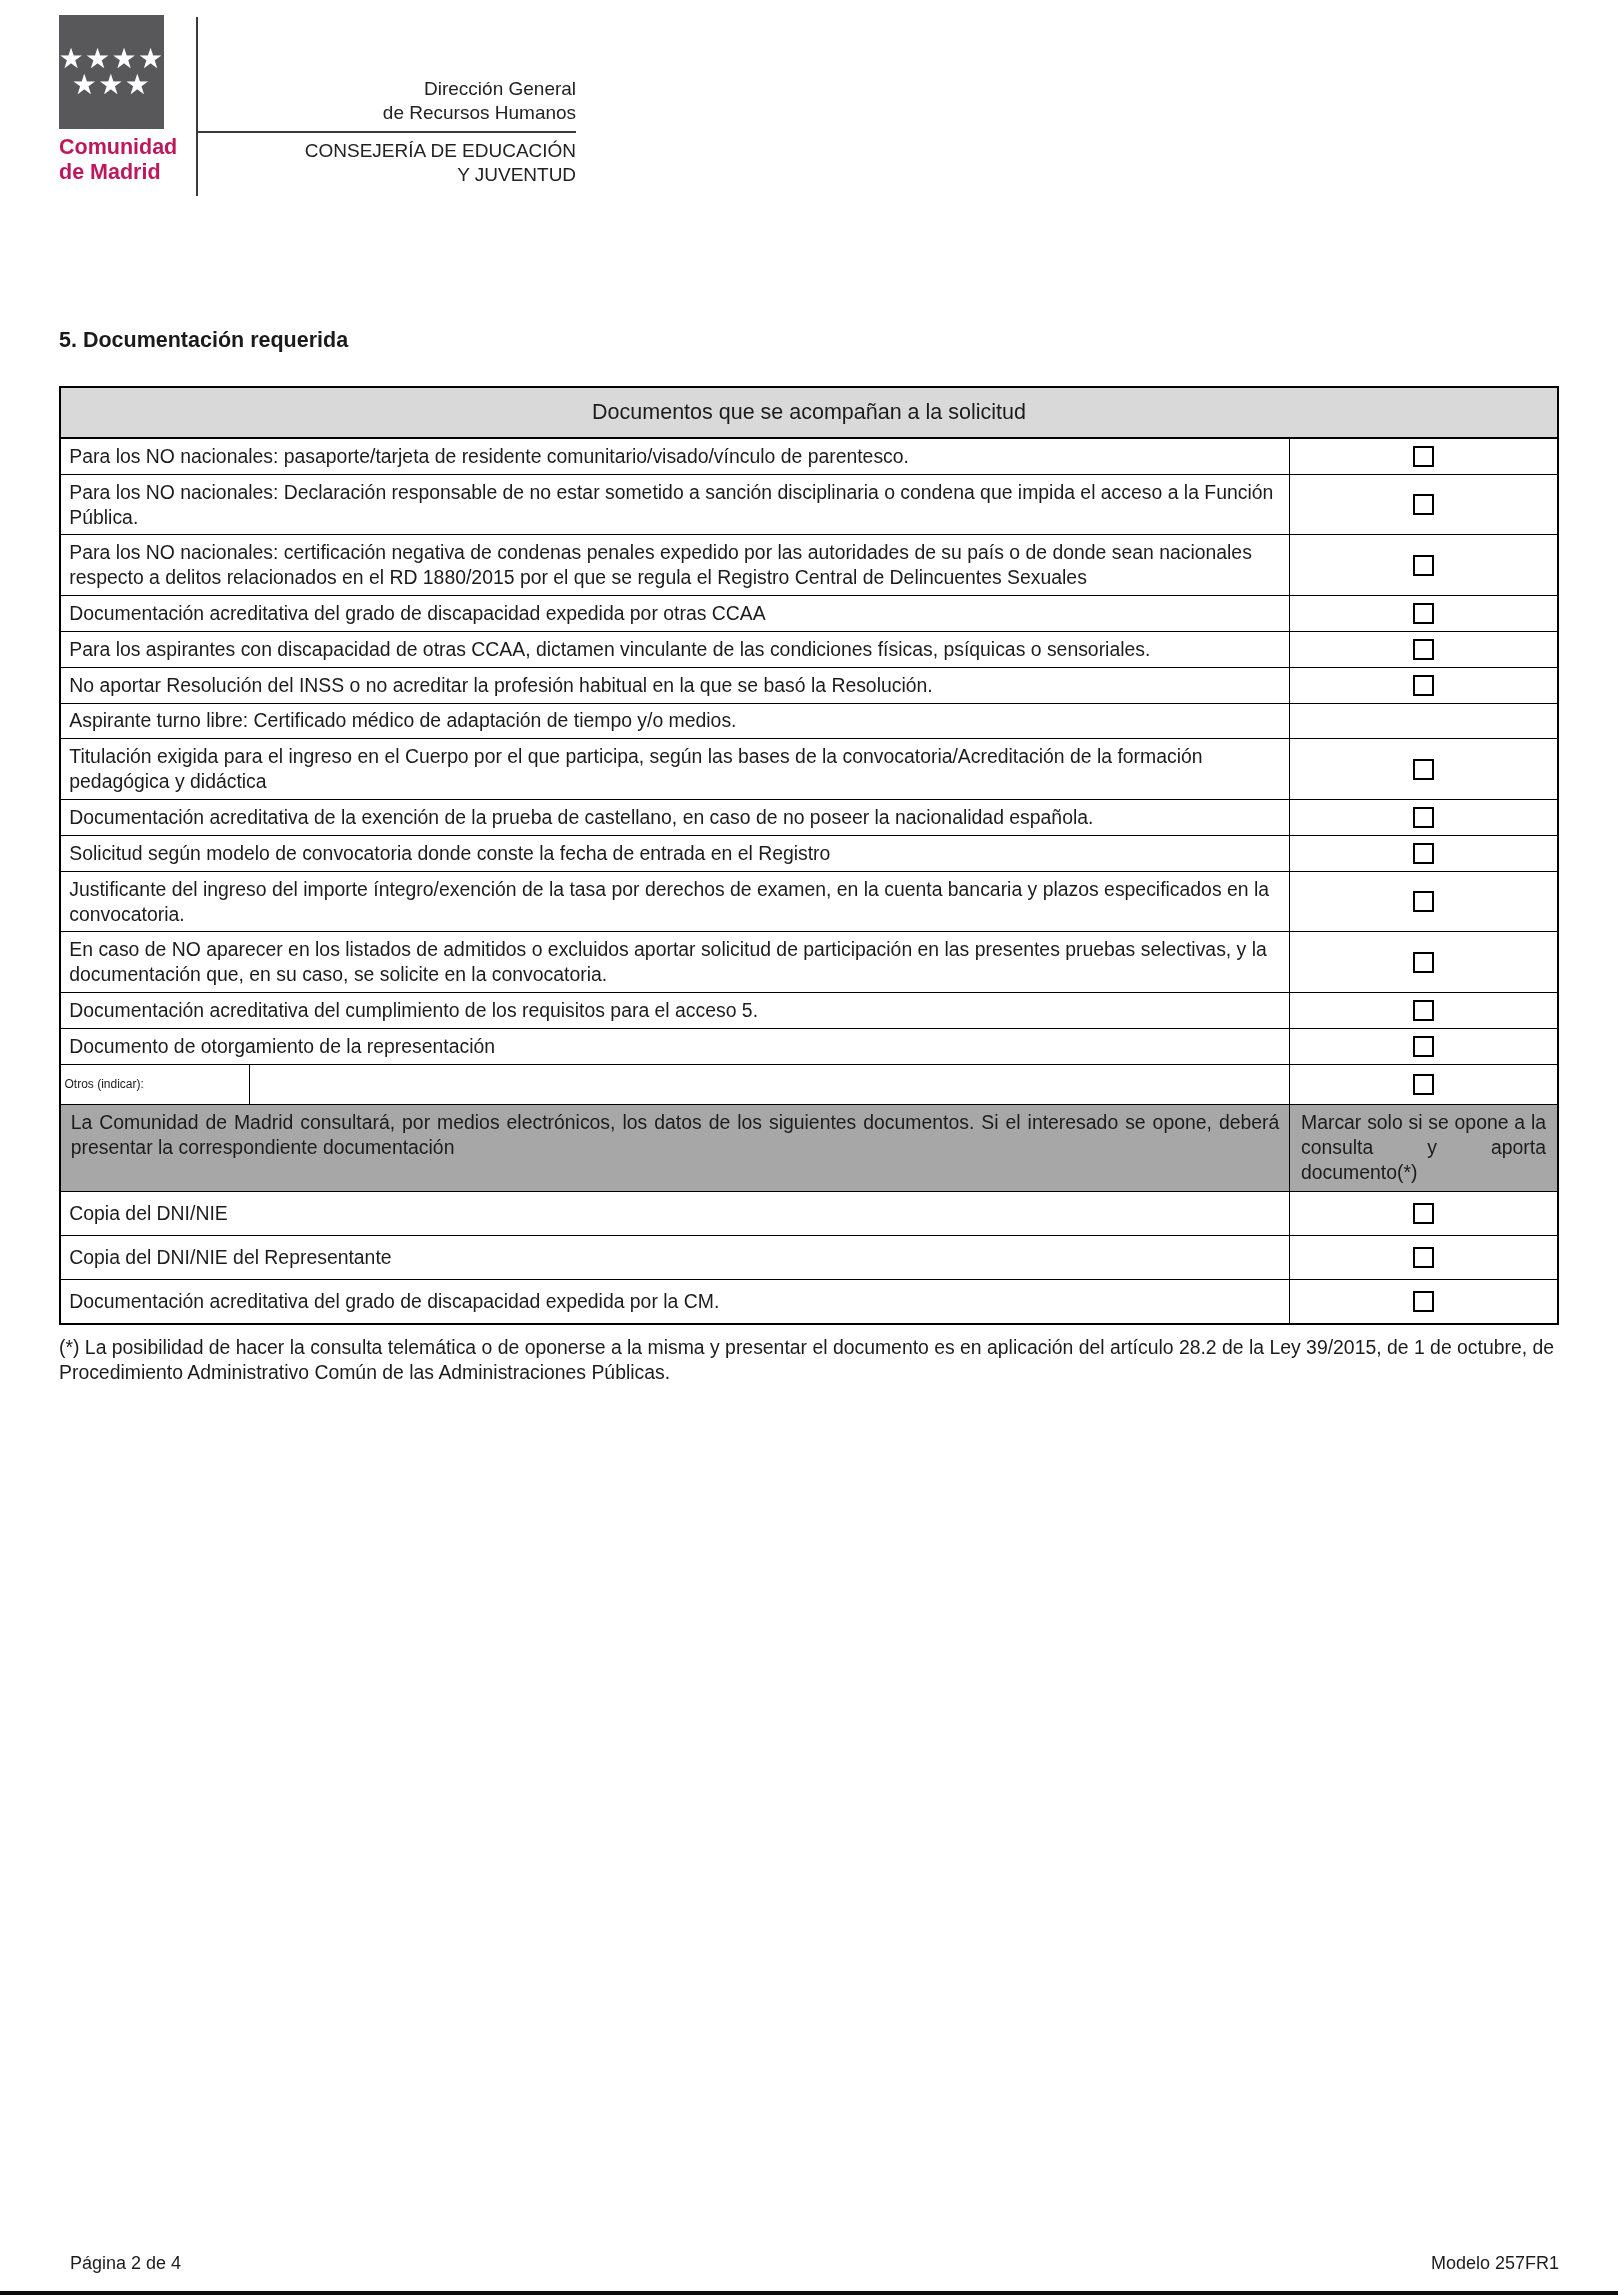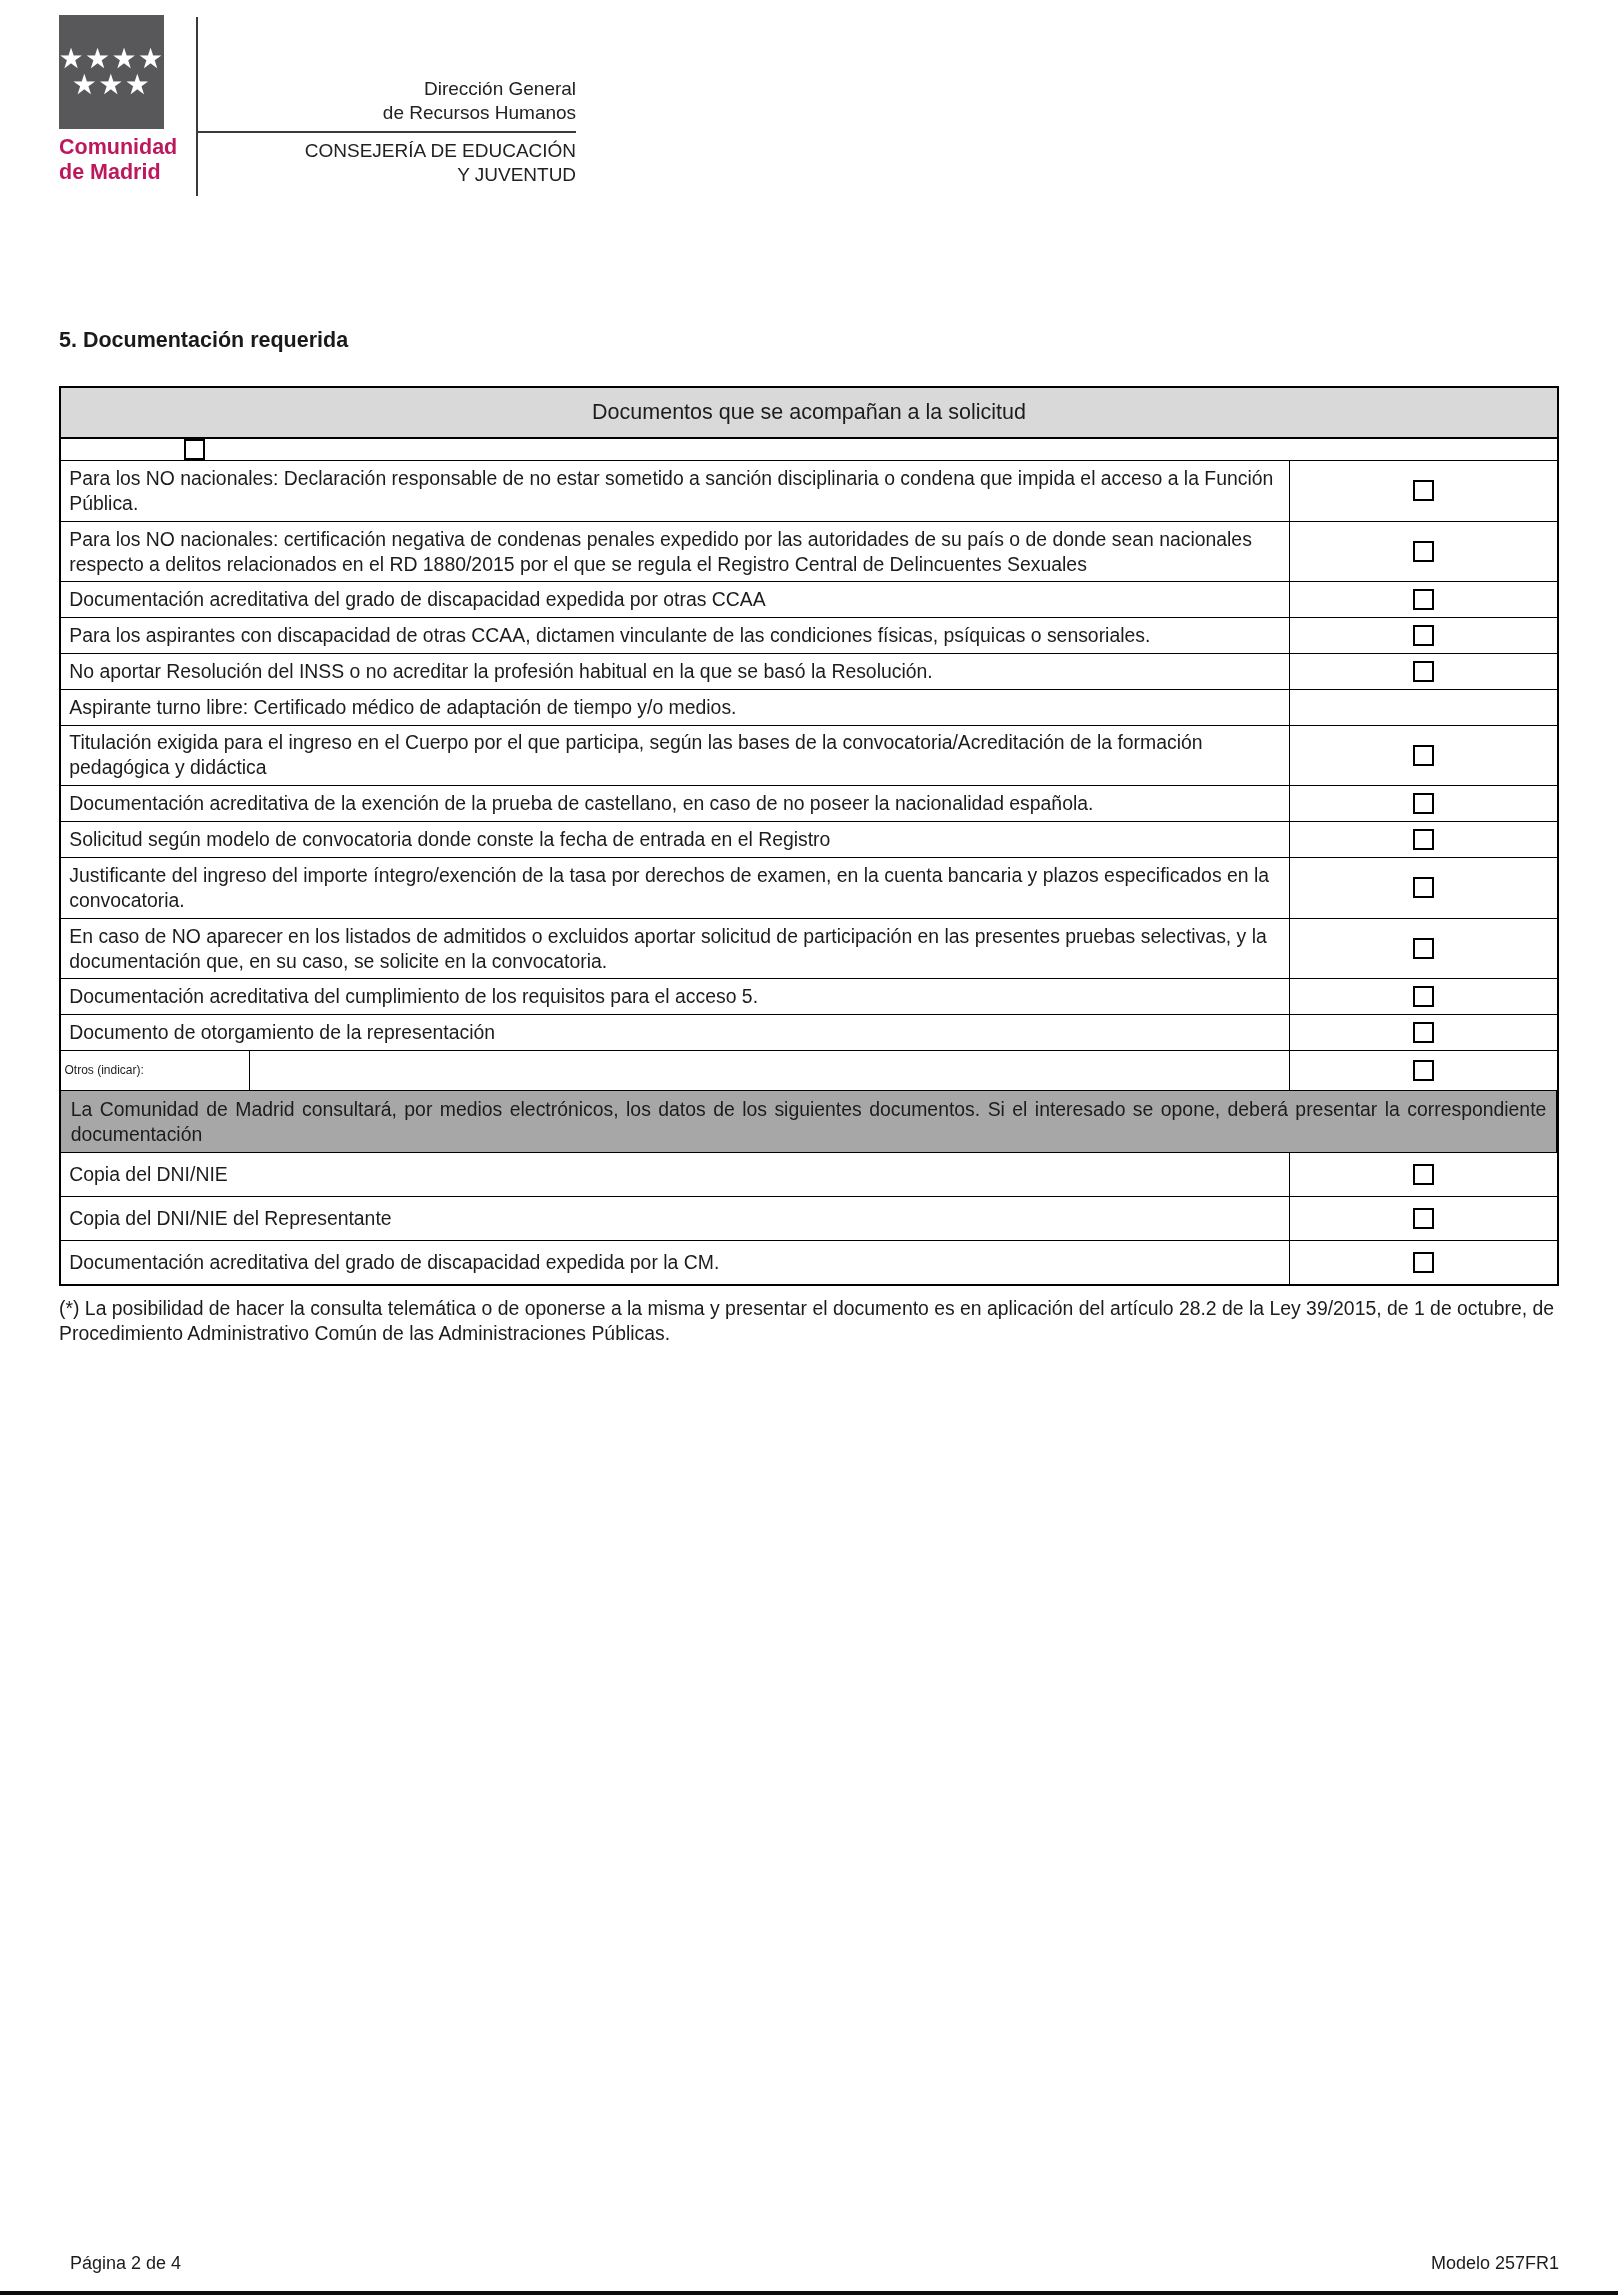--- a/index.html
+++ b/index.html
@@ -140,20 +140,21 @@
     </div>
   </div>
 
   <h1 class="title">5. Documentación requerida</h1>
 
   <div class="doc-table">
     <div class="t-header">Documentos que se acompañan a la solicitud</div>
 
     <div id="checklist-rows">
         <div class="trow">
+          <div class="tcell-text">Para los NO nacionales: pasaporte/tarjeta de residente comunitario/visado/vínculo de parentesco.</div>
           <div class="tcell-check">
             <div class="checkbox"></div>
           </div>
         </div>
         <div class="trow">
           <div class="tcell-text">Para los NO nacionales: Declaración responsable de no estar sometido a sanción disciplinaria o condena que impida el acceso a la Función Pública.</div>
           <div class="tcell-check">
             <div class="checkbox"></div>
           </div>
         </div>
@@ -232,20 +233,21 @@
     <div class="trow otros-row">
       <div class="tcell-otros-label">Otros (indicar):</div>
       <input class="otros-input" type="text" value="" style="">
       <div class="tcell-check">
         <div class="checkbox"></div>
       </div>
     </div>
 
     <div class="consult-header">
       <div class="consult-text">La Comunidad de Madrid consultará, por medios electrónicos, los datos de los siguientes documentos. Si el interesado se opone, deberá presentar la correspondiente documentación</div>
+      <div class="consult-note">Marcar solo si se opone a la consulta y aporta documento(*)</div>
     </div>
 
     <div id="consult-rows">
         <div class="trow tall">
           <div class="tcell-text">Copia del DNI/NIE</div>
           <div class="tcell-check">
             <div class="checkbox"></div>
           </div>
         </div>
         <div class="trow tall">

